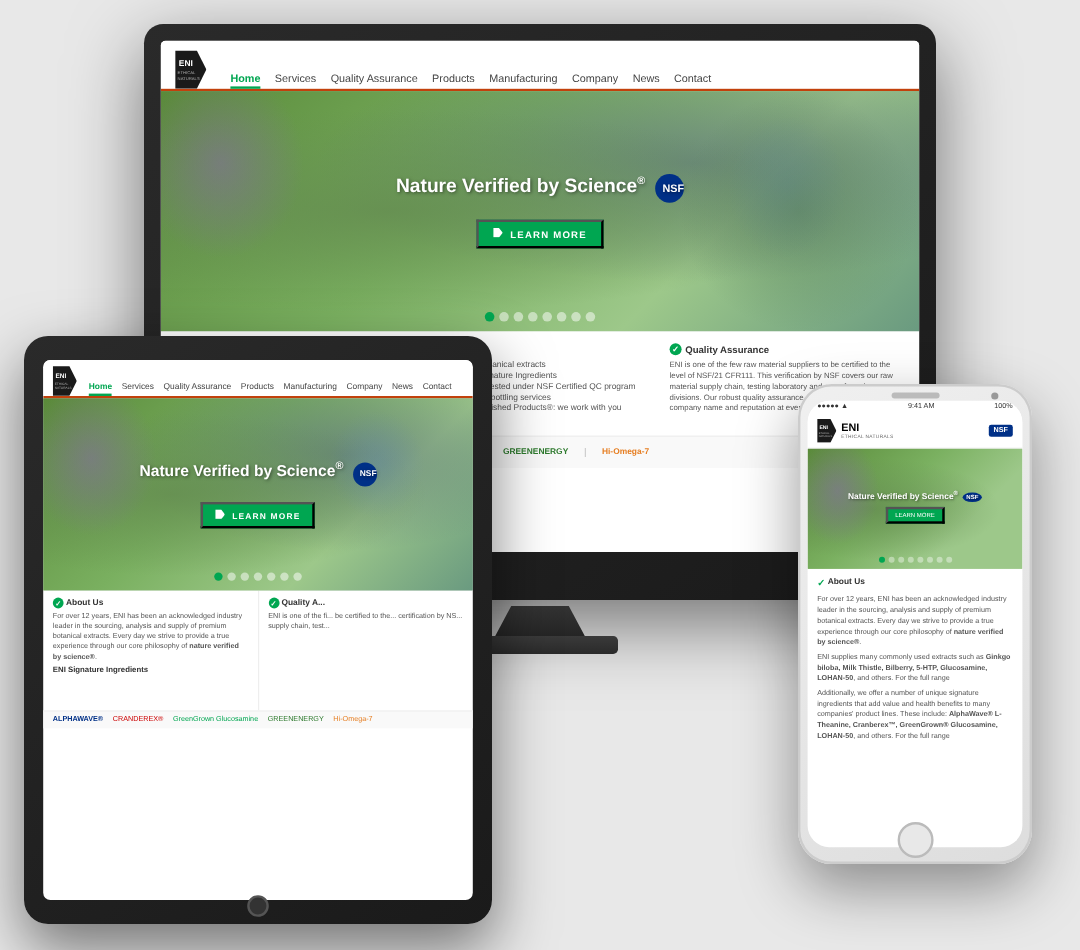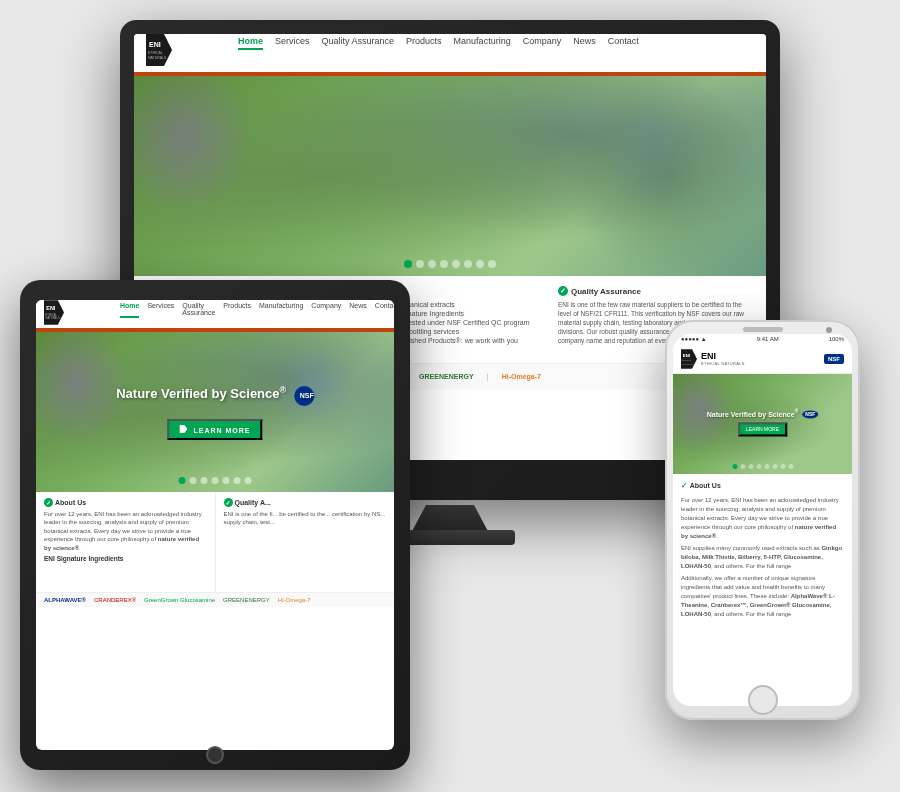--- a/index.html
+++ b/index.html
@@ -174,26 +174,25 @@
       right: 28px;
       width: 6px;
       height: 6px;
       border-radius: 50%;
       background: #999;
     }
 
     
     .eni-nav {
       background: #fff;
-      border-bottom: 4px solid #c2410c;
-      display: flex;
-      align-items: flex-start;
+      border-bottom: 2px solid #c2410c;
+      display: flex;
+      align-items: flex-end;
       padding: 0 12px;
       height: 42px;
-      gap: 46px;
     }
 
     .eni-logo {
       display: flex;
       align-items: center;
       margin-right: 20px;
     }
 
     .eni-nav-links {
       display: flex;
@@ -518,20 +517,34 @@
           </div>
         </div>
 
         <div class="eni-hero">
           <div class="eni-hero-bg"></div>
 
           <div style="position:absolute;top:-20px;left:-20px;width:140px;height:160px;background:radial-gradient(ellipse,rgba(140,100,180,0.45) 0%,transparent 70%);border-radius:50%;"></div>
           <div style="position:absolute;top:20px;right:60px;width:100px;height:120px;background:radial-gradient(ellipse,rgba(100,140,180,0.35) 0%,transparent 70%);border-radius:50%;"></div>
           <div style="position:absolute;bottom:0;right:0;width:200px;height:200px;background:radial-gradient(ellipse,rgba(80,120,80,0.5) 0%,transparent 70%);border-radius:50%;"></div>
 
+          <div class="eni-hero-text">
+            <div>
+              <span class="hero-headline">
+                Nature Verified by Science<sup>®</sup>
+                <span class="nsf-badge">NSF</span>
+              </span>
+            </div>
+            <div style="text-align:center;margin-top:6px;">
+              <button class="hero-cta">
+                <span class="hero-cta-icon"></span>
+                LEARN MORE
+              </button>
+            </div>
+          </div>
 
           <div class="hero-dots">
             <div class="hero-dot active"></div>
             <div class="hero-dot"></div>
             <div class="hero-dot"></div>
             <div class="hero-dot"></div>
             <div class="hero-dot"></div>
             <div class="hero-dot"></div>
             <div class="hero-dot"></div>
             <div class="hero-dot"></div>

